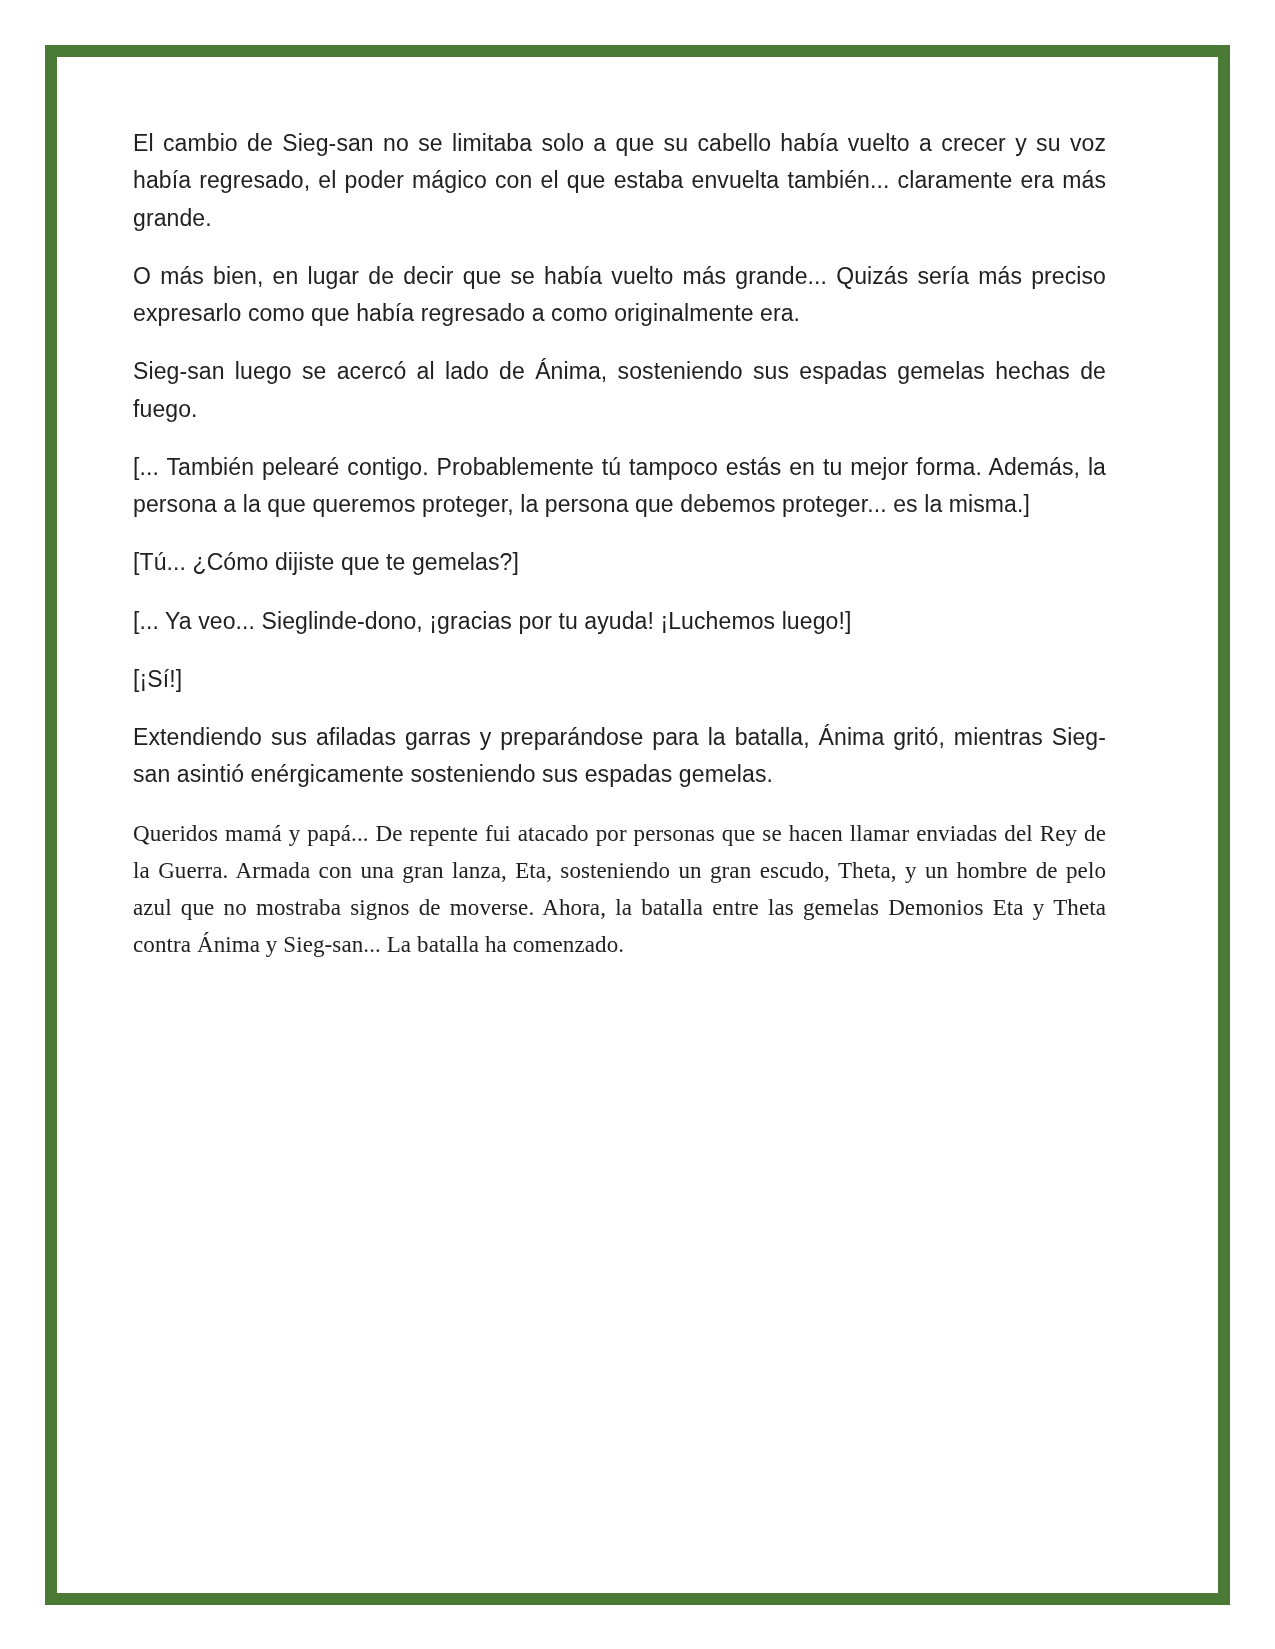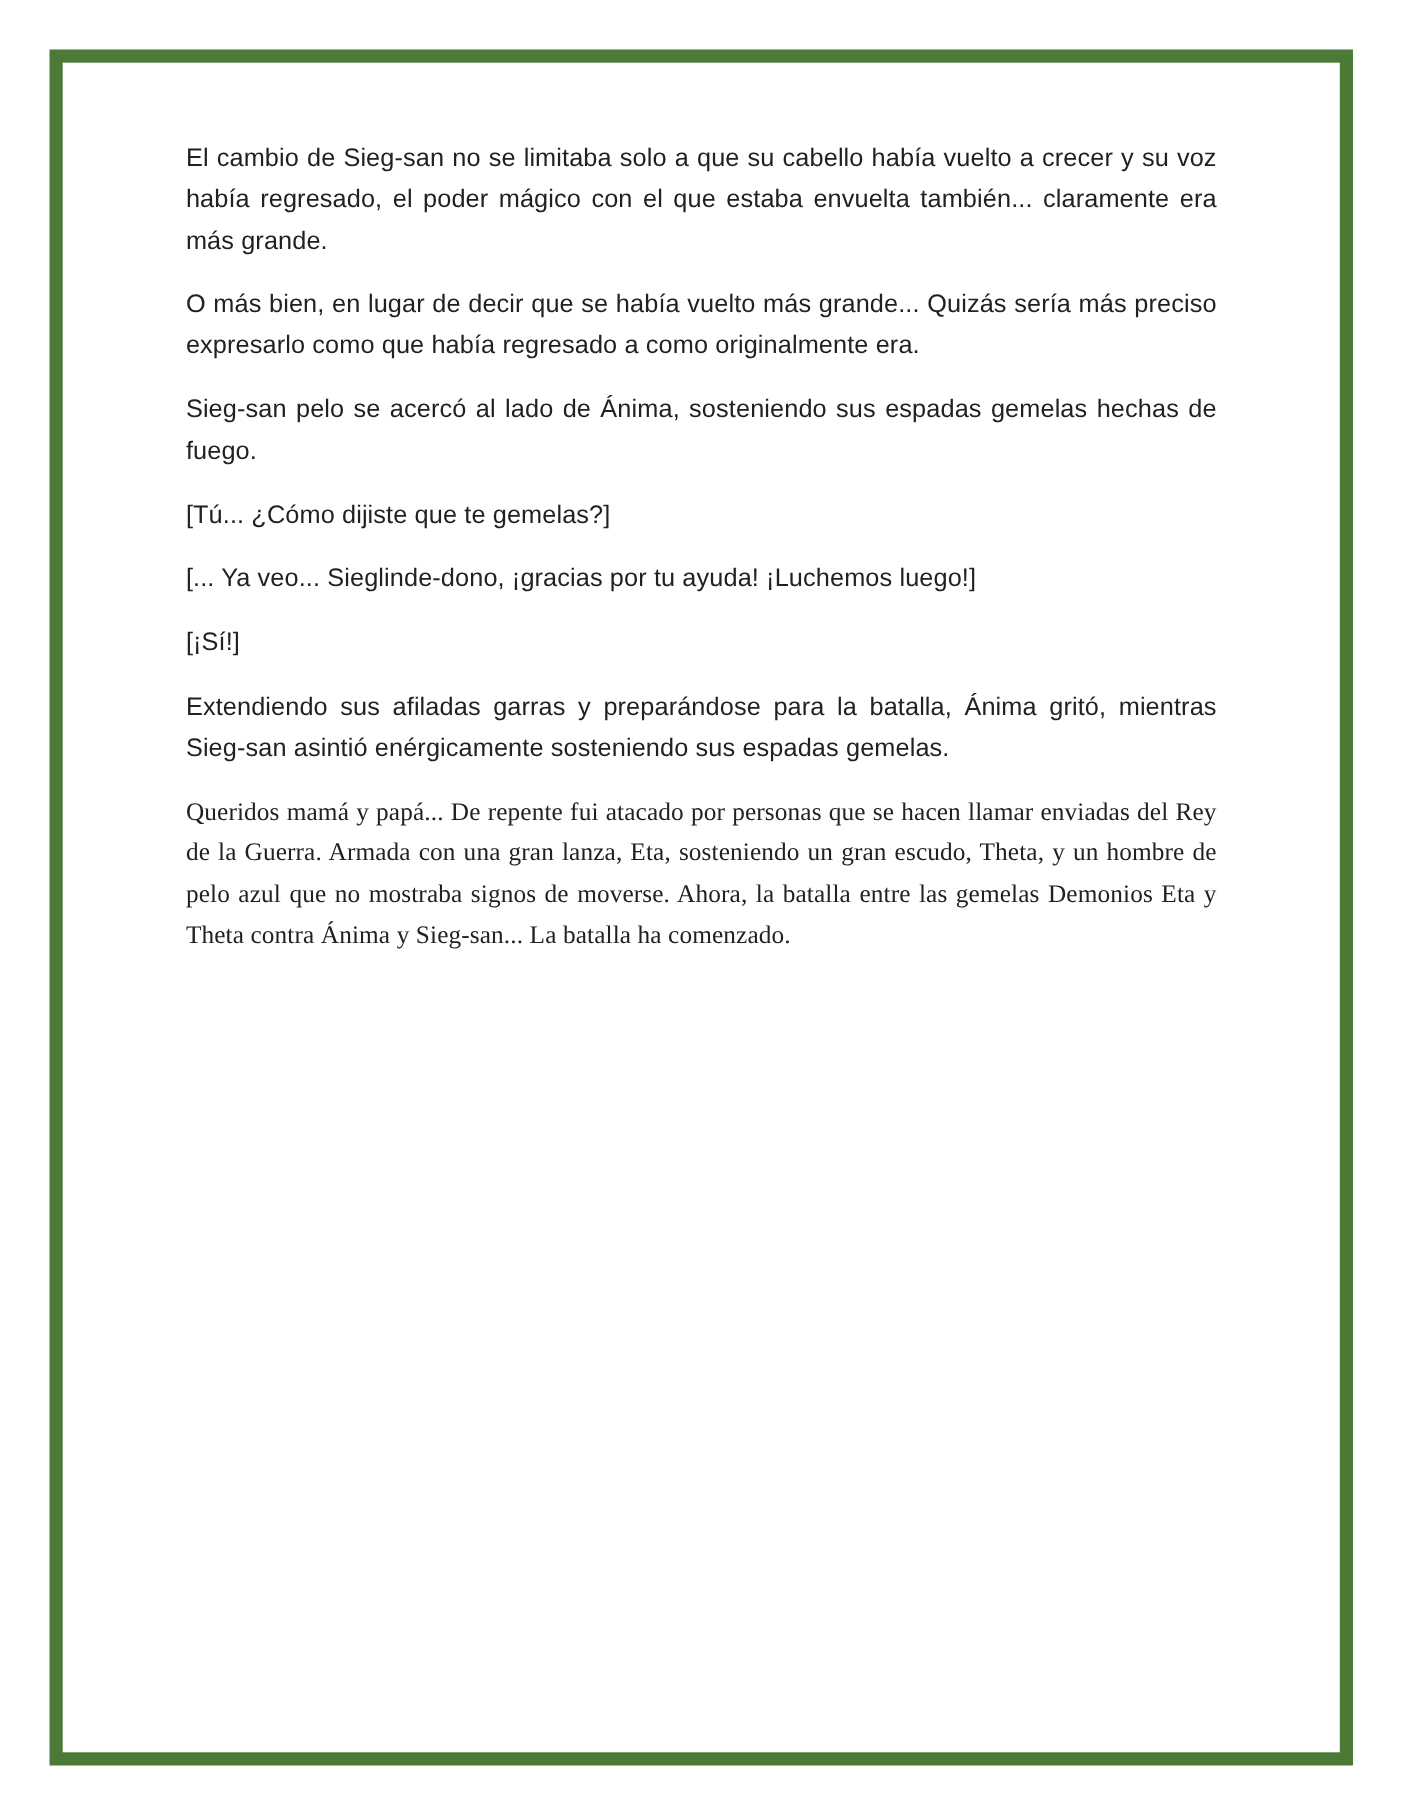--- a/index.html
+++ b/index.html
@@ -20,21 +20,21 @@
     width: 1185px;
     height: 1560px;
     box-sizing: border-box;
     border: 12px solid #4a7a35;
     background: #ffffff;
   }
   .page-inner {
     box-sizing: border-box;
     width: 100%;
     height: 100%;
-    padding: 68px 112px 60px 112px;
+    padding: 68px 112px 60px 76px;
     overflow: hidden;
   }
   .content p {
     margin: 0 0 21px 0;
     font-size: 23px;
     line-height: 1.62;
     color: #212121;
     text-align: justify;
     letter-spacing: 0.1px;
   }
@@ -44,21 +44,22 @@
   }
 </style>
 </head>
 <body>
 
 <div class="page-frame">
   <div class="page-inner">
     <div class="content" id="content">
         <p>El cambio de Sieg-san no se limitaba solo a que su cabello había vuelto a crecer y su voz había regresado, el poder mágico con el que estaba envuelta también... claramente era más grande.</p>
         <p>O más bien, en lugar de decir que se había vuelto más grande... Quizás sería más preciso expresarlo como que había regresado a como originalmente era.</p>
-        <p>Sieg-san pelo se acercó al lado de Ánima, sosteniendo sus espadas gemelas hechas de fuego.</p>
+        <p>Sieg-san luego se acercó al lado de Ánima, sosteniendo sus espadas gemelas hechas de fuego.</p>
+        <p>[... También pelearé contigo. Probablemente tú tampoco estás en tu mejor forma. Además, la persona a la que queremos proteger, la persona que debemos proteger... es la misma.]</p>
         <p>[Tú... ¿Cómo dijiste que te gemelas?]</p>
         <p>[... Ya veo... Sieglinde-dono, ¡gracias por tu ayuda! ¡Luchemos luego!]</p>
         <p>[¡Sí!]</p>
         <p>Extendiendo sus afiladas garras y preparándose para la batalla, Ánima gritó, mientras Sieg-san asintió enérgicamente sosteniendo sus espadas gemelas.</p>
         <p>Queridos mamá y papá... De repente fui atacado por personas que se hacen llamar enviadas del Rey de la Guerra. Armada con una gran lanza, Eta, sosteniendo un gran escudo, Theta, y un hombre de pelo azul que no mostraba signos de moverse. Ahora, la batalla entre las gemelas Demonios Eta y Theta contra Ánima y Sieg-san... La batalla ha comenzado.</p>
       </div>
   </div>
 </div>
 
 </body></html>

